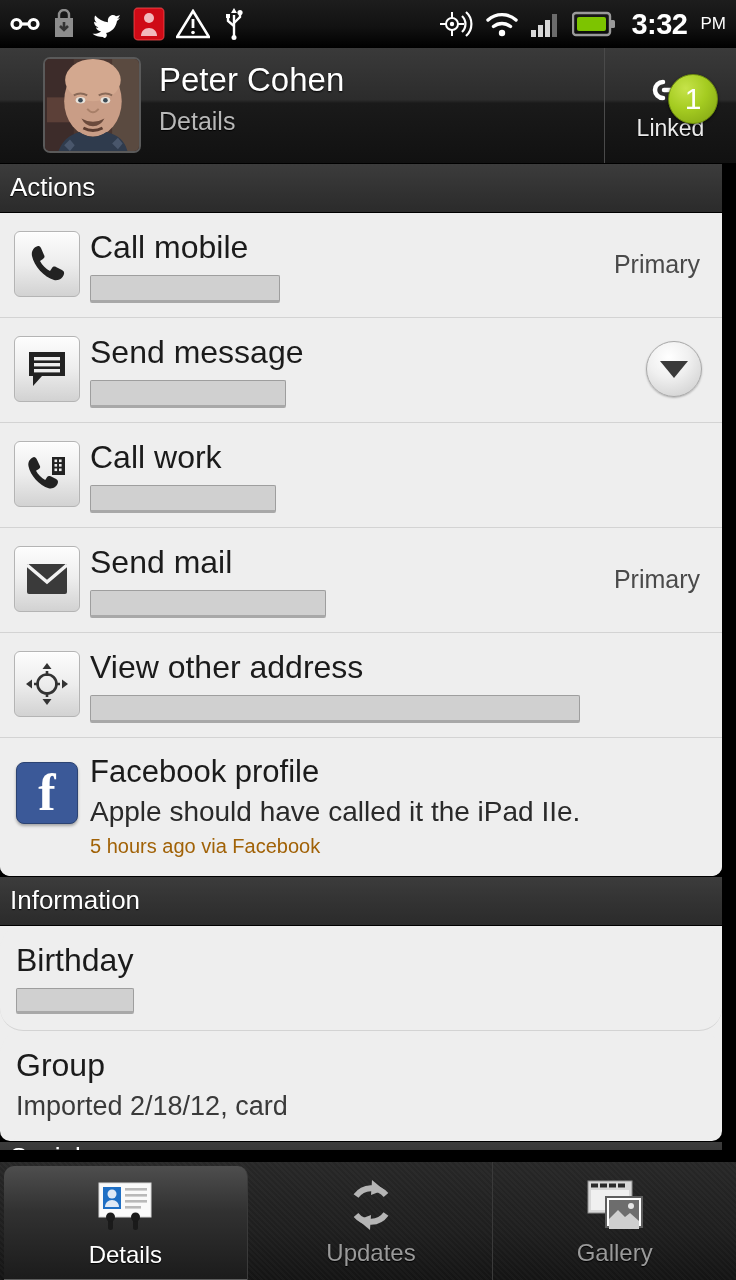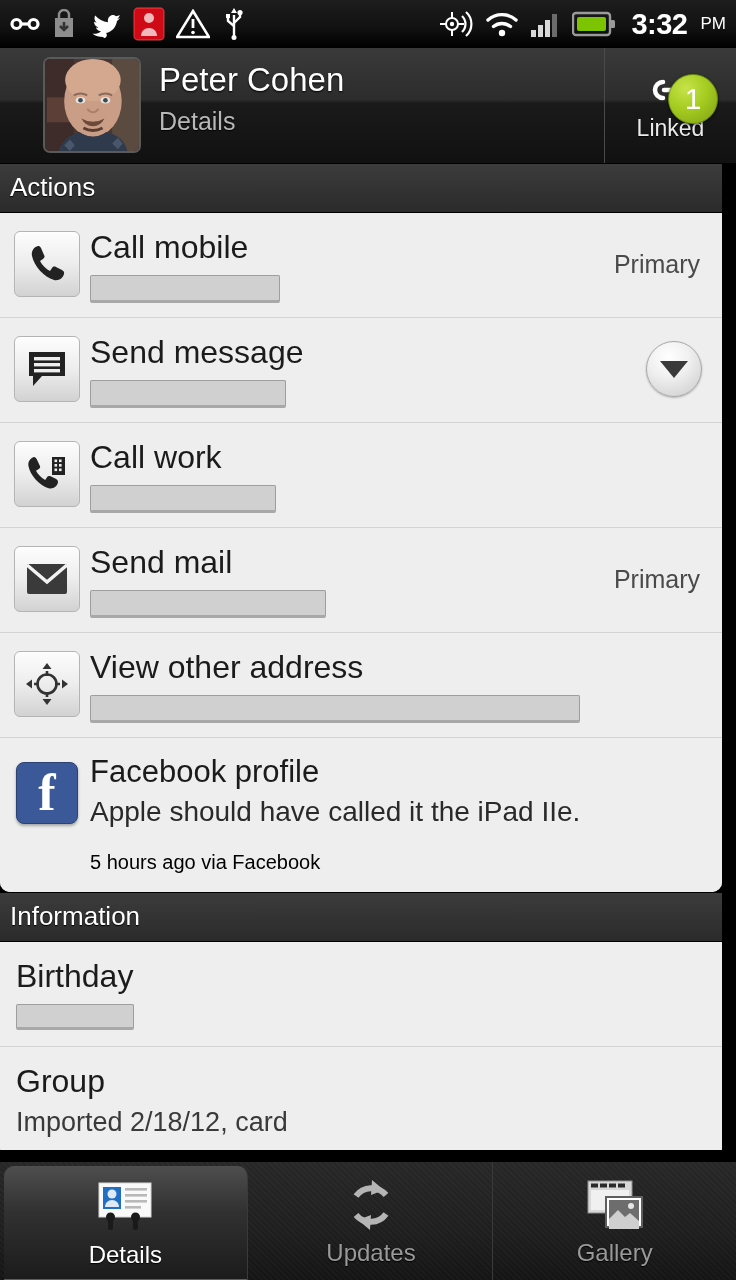--- a/index.html
+++ b/index.html
@@ -126,26 +126,27 @@
     border-radius: 8px; background: #3b5998;
     border: 1px solid #2c4372;
     display: flex; align-items: center; justify-content: center;
     color: #fff; font-size: 52px; font-weight: bold;
     font-family: "Liberation Serif", serif; line-height: 1;
     box-shadow: 0 2px 3px rgba(0,0,0,.3);
   }
   .fb-body { flex: 1; min-width: 0; padding-right: 16px; }
   .fb-title { font-size: 31px; color: #1b1b1b; line-height: 40px; }
   .fb-status { font-size: 28px; color: #2a2a2a; line-height: 36px; margin-top: 2px; }
-  .fb-meta { font-size: 20px; color: #000000; line-height: 28px; margin-top: 18px; }
+  .fb-meta { font-size: 20px; color: #a16207; line-height: 28px; margin-top: 2px; }
 
   
   .inforow {
     background: #eeeeee; padding: 12px 0 16px 16px;
     border-bottom: 1px solid #d3d3d3;
+    border-radius: 23px;
   }
   .info-label { font-size: 32px; color: #1b1b1b; line-height: 44px; }
   .info-value { font-size: 27px; color: #3a3a3a; line-height: 38px; }
   .info-redact {
     background: #d0d0d0; border: 1px solid #9e9e9e; border-bottom: 3px solid #a8a8a8;
     height: 26px; width: 118px; margin-top: 6px; border-radius: 2px;
   }
 
   
   .sec-head-clip {

